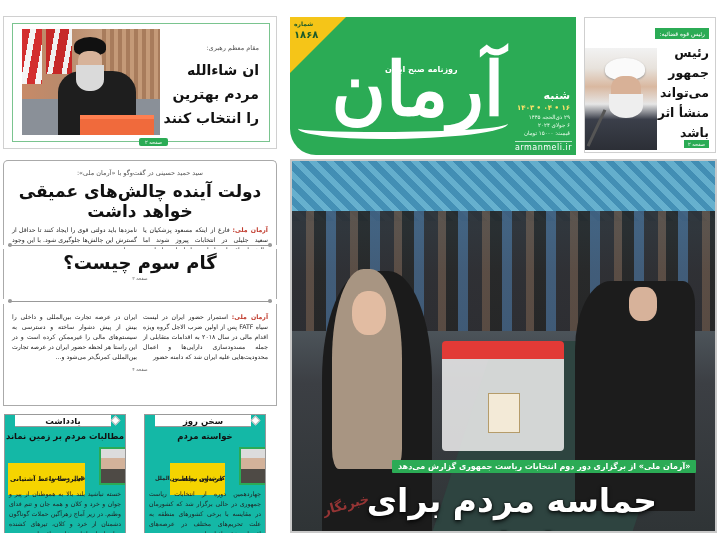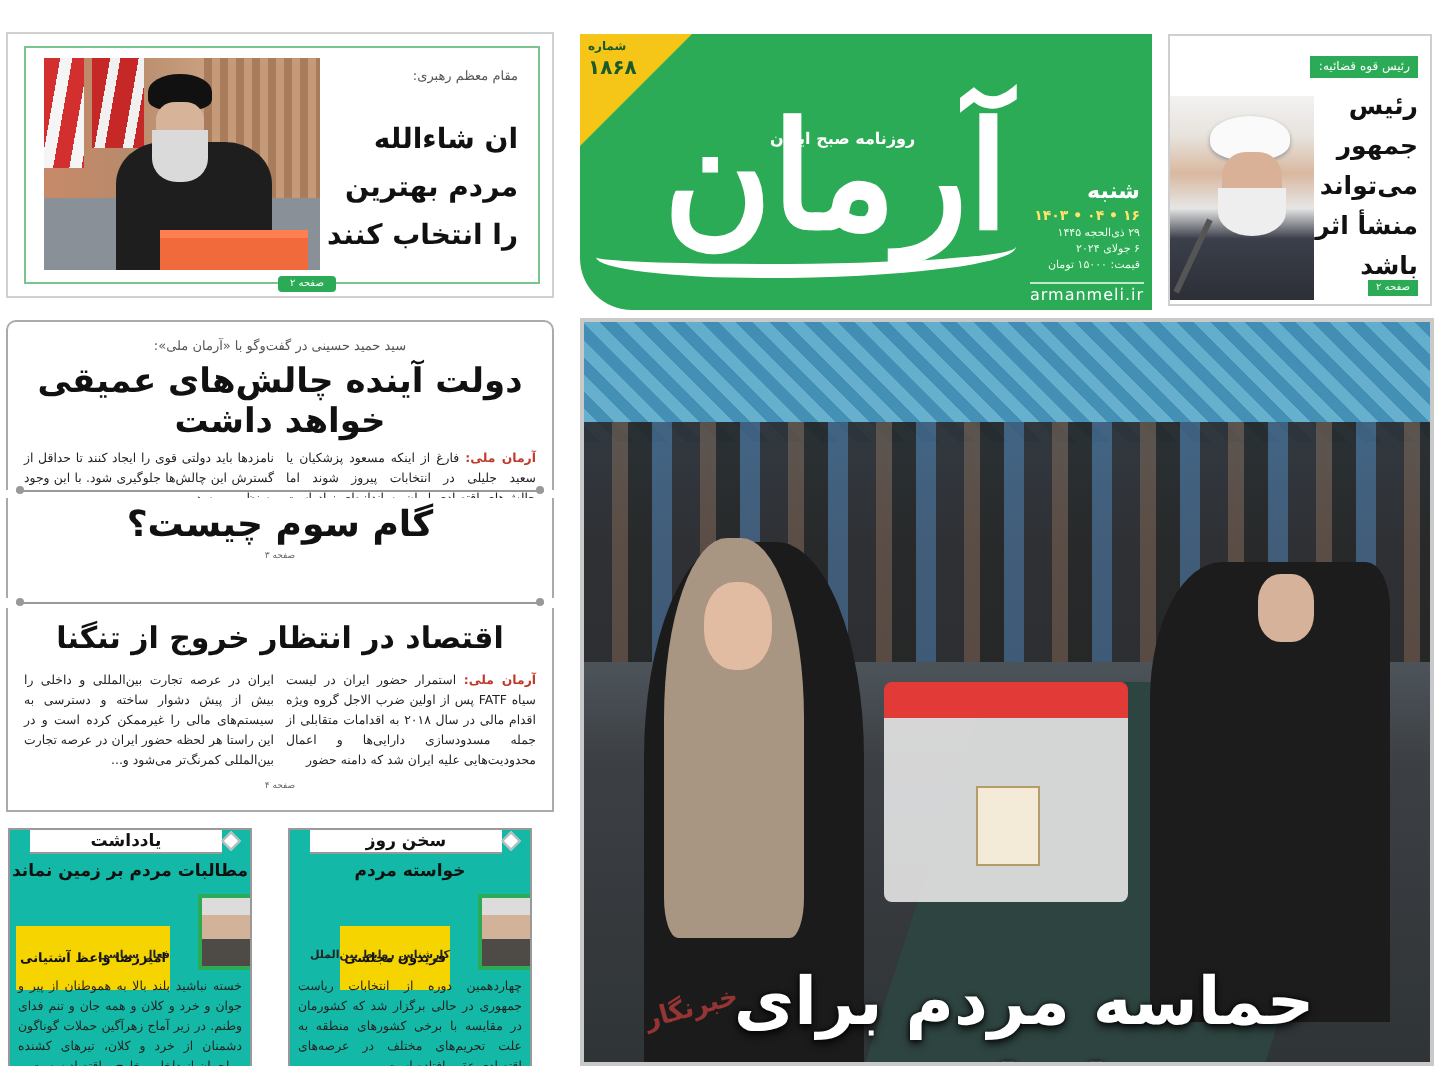--- a/index.html
+++ b/index.html
@@ -82,21 +82,21 @@
     }
     .leader .flag1 { position: absolute; left: 0; top: 0; width: 20px; height: 55px; background: repeating-linear-gradient(100deg, #d32f2f 0 8px, #f5f5f5 8px 14px); }
     .leader .flag2 { position: absolute; left: 24px; top: 0; width: 26px; height: 45px; background: repeating-linear-gradient(100deg, #c62828 0 9px, #f0f0f0 9px 14px); }
     .leader .curtain { position: absolute; left: 80px; top: 0; width: 58px; height: 70px; background: repeating-linear-gradient(90deg, #a87c5c 0 4px, #c49a78 4px 8px); }
     .leader .floor { position: absolute; left: 0; top: 70px; width: 138px; height: 36px; background: #8a9098; }
     .leader .robe { position: absolute; left: 36px; top: 42px; width: 78px; height: 70px; background: #1e1e1e; border-radius: 30% 30% 0 0; }
     .leader .turban { position: absolute; left: 52px; top: 8px; width: 32px; height: 18px; background: #111; border-radius: 50% 50% 30% 30%; }
     .leader .face { position: absolute; left: 56px; top: 22px; width: 24px; height: 22px; background: #d7b39a; border-radius: 40%; }
     .leader .beard { position: absolute; left: 54px; top: 36px; width: 28px; height: 26px; background: #dadada; border-radius: 0 0 45% 45%; }
     .leader .box { position: absolute; left: 58px; top: 86px; width: 74px; height: 20px; background: #f06a3c; border-top: 4px solid #ff7f50; }
-    .leader .kicker { position: absolute; right: 10px; top: 10px; font-size: 6.5px; color: #555; }
+    .leader .kicker { position: absolute; right: 10px; top: 20px; font-size: 6.5px; color: #555; }
     .leader .headline { position: absolute; right: 10px; top: 34px; width: 100px; font-size: 14px; font-weight: bold; line-height: 24px; }
     .leader .page-ref { position: absolute; left: 126px; bottom: -5px; background: #2bab55; color: #fff; font-size: 5px; padding: 1px 6px; border-radius: 2px; }
     .story { position: absolute; background: #fff; }
     .story .kicker { font-size: 6.5px; color: #555; text-align: center; }
     .story .headline { font-weight: bold; text-align: center; }
     .story .body { font-size: 6.2px; line-height: 10px; color: #222; text-align: justify; }
     .story .lead { color: #c0392b; font-weight: bold; }
     .story .page-ref { font-size: 4.5px; color: #666; text-align: center; }
     .rule { position: absolute; height: 1px; background: #999; }
     .rule::before, .rule::after { content: ""; position: absolute; top: -2px; width: 4px; height: 4px; background: #999; border-radius: 50%; }
@@ -224,21 +224,20 @@
 </div>
 <div class="rule" style="left:8px; top:245px; width:264px;"></div>
 
 <div class="story s2">
   <div class="headline">گام سوم چیست؟</div>
   <div class="page-ref">صفحه ۳</div>
 </div>
 <div class="rule" style="left:8px; top:301px; width:264px;"></div>
 
 <div class="story s3">
-  <div class="headline">اقتصاد در انتظار خروج از تنگنا</div>
   <div class="cols">
     <div class="body"><span class="lead">آرمان ملی:</span> <span>استمرار حضور ایران در لیست سیاه FATF پس از اولین ضرب الاجل گروه ویژه اقدام مالی در سال ۲۰۱۸ به اقدامات متقابلی از جمله مسدودسازی دارایی‌ها و اعمال محدودیت‌هایی علیه ایران شد که دامنه حضور</span></div>
     <div class="body">ایران در عرصه تجارت بین‌المللی و داخلی را بیش از پیش دشوار ساخته و دسترسی به سیستم‌های مالی را غیرممکن کرده است و در این راستا هر لحظه حضور ایران در عرصه تجارت بین‌المللی کمرنگ‌تر می‌شود و...</div>
   </div>
   <div class="page-ref">صفحه ۴</div>
 </div>
 
 <div class="opinion op1">
   <div class="tab">یادداشت</div>
   <div class="diamond"></div>
@@ -264,14 +263,15 @@
   <div class="crowd"></div>
   <div class="table"></div>
   <div class="officials"></div>
   <div class="official-face"></div>
   <div class="woman"></div>
   <div class="scarf"></div>
   <div class="face"></div>
   <div class="ballot-box"></div>
   <div class="ballot-label"></div>
   <div class="watermark">خبرنگار</div>
+  <div class="kicker">«آرمان ملی» از برگزاری دور دوم انتخابات ریاست جمهوری گزارش می‌دهد</div>
   <div class="headline">حماسه مردم برای ایران</div>
 </div>
 
 </body></html>

